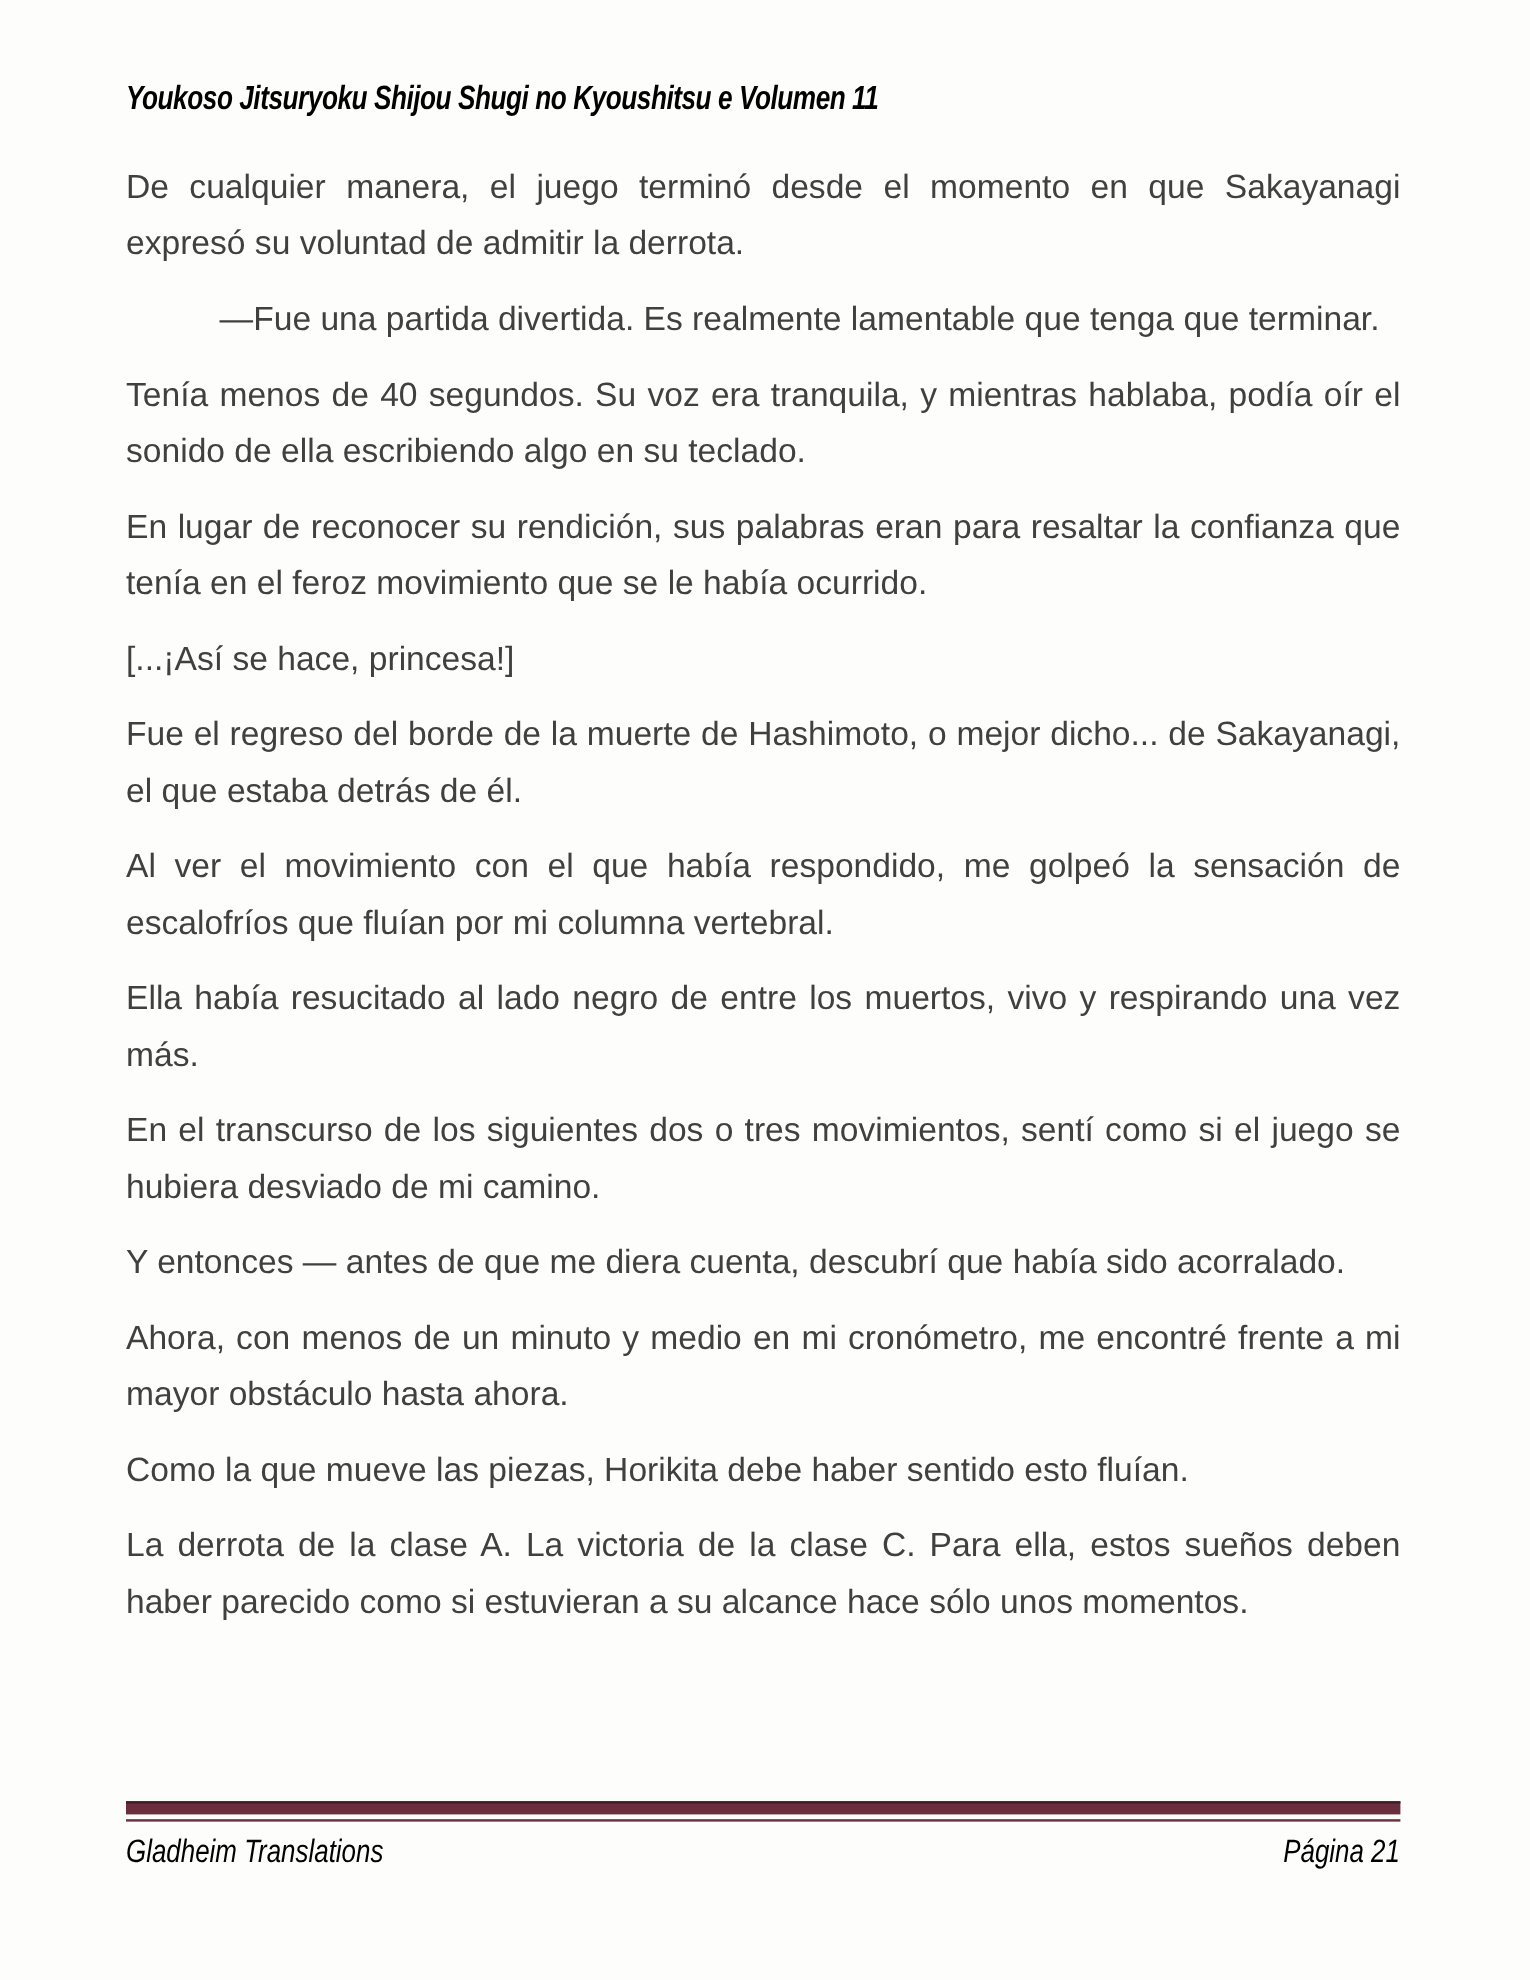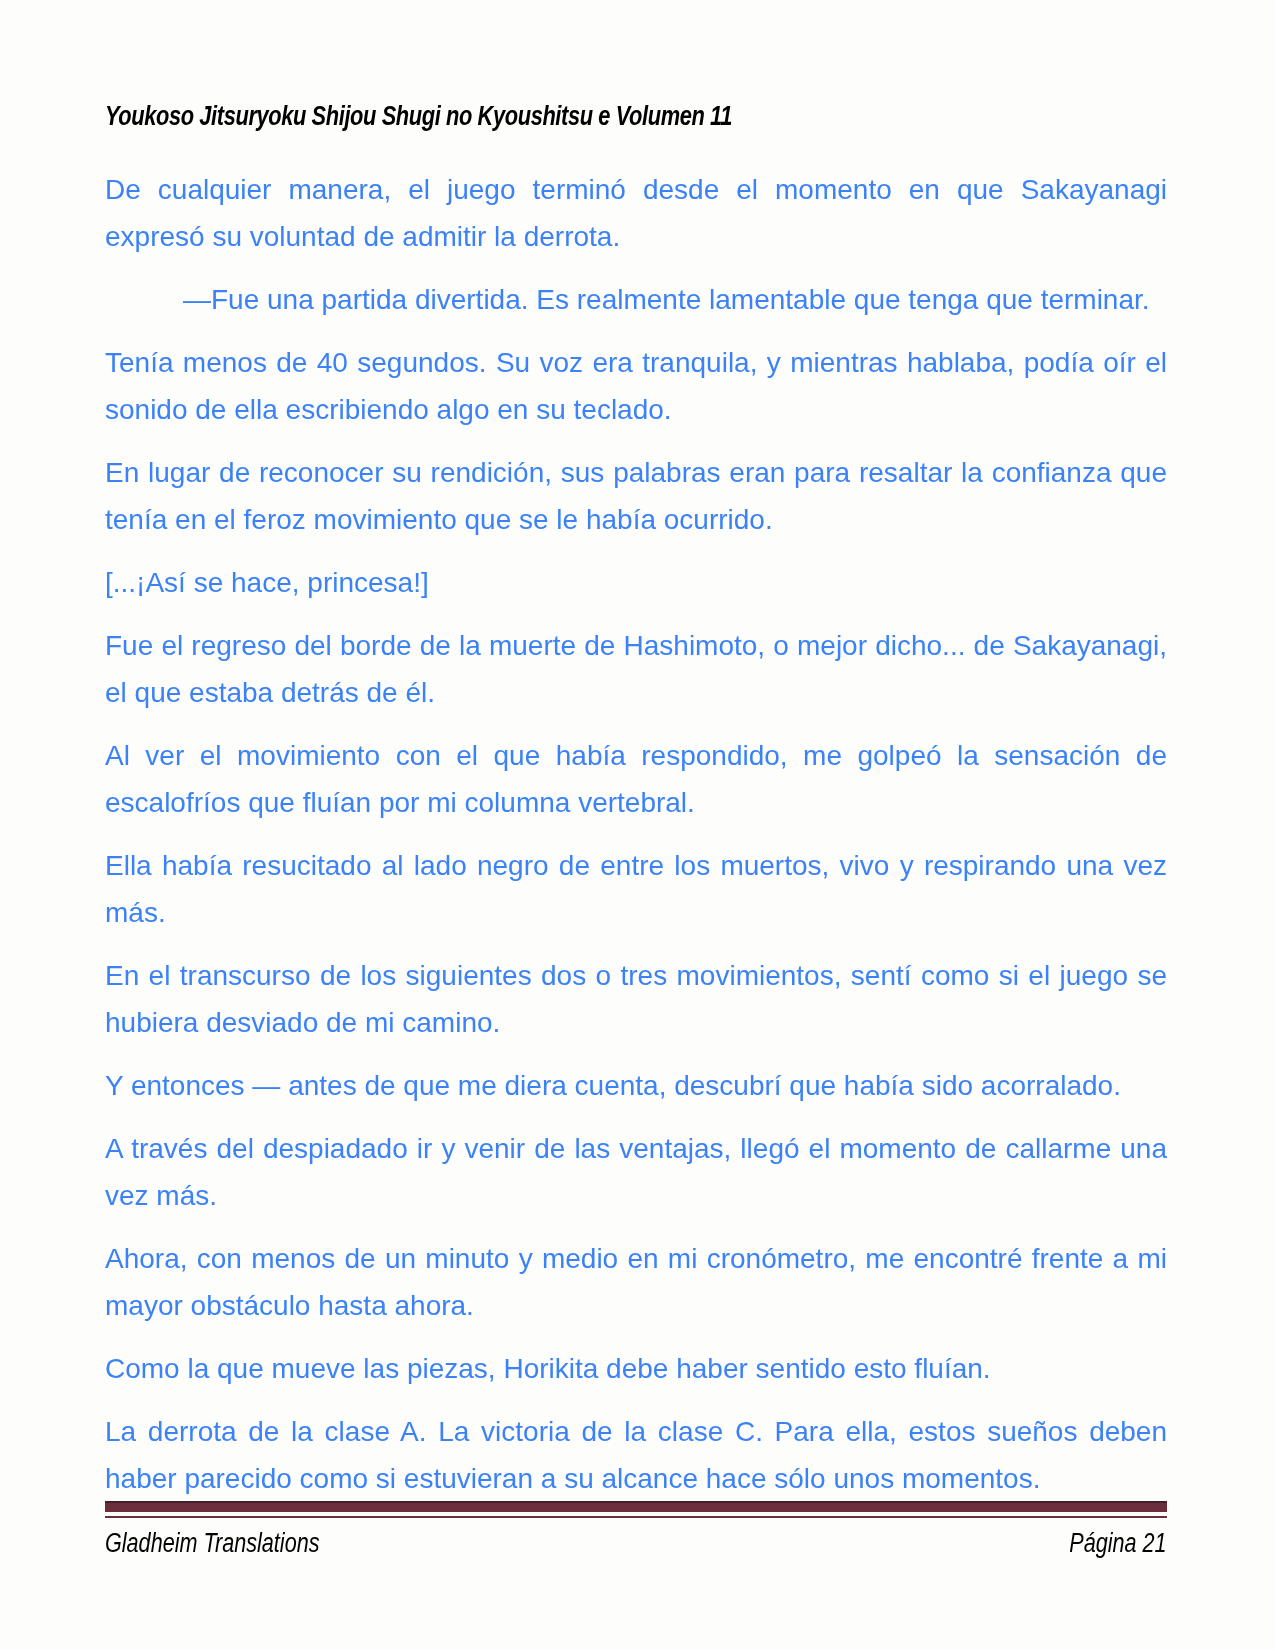--- a/index.html
+++ b/index.html
@@ -18,21 +18,20 @@
   .page {
     position: absolute;
     inset: 0;
     padding: 0 108px 0 105px;
     box-sizing: border-box;
   }
   
   .doc-header {
     padding-top: 66px;
     height: 34px;
-    margin-top: 34px;
   }
   .header-title {
     display: inline-block;
     font-weight: bold;
     font-style: italic;
     font-size: 28px;
     line-height: 32px;
     letter-spacing: -0.5px;
     transform: scaleX(0.78);
     transform-origin: left center;
@@ -41,21 +40,21 @@
   
   .doc-body {
     margin-top: 32px;
   }
   .para {
     margin: 16px 0 7px 0;
     font-size: 28px;
     line-height: 47px;
     text-align: justify;
     text-justify: inter-word;
-    color: #3b82f6;
+    color: #404040;
   }
   .para.indented {
     margin-left: 78px;
   }
   
   .doc-footer {
     position: absolute;
     left: 105px;
     right: 108px;
     top: 1501px;
@@ -106,21 +105,20 @@
       <p class="para">De cualquier manera, el juego terminó desde el momento en que Sakayanagi expresó su voluntad de admitir la derrota.</p>
       <p class="para indented">—Fue una partida divertida. Es realmente lamentable que tenga que terminar.</p>
       <p class="para">Tenía menos de 40 segundos. Su voz era tranquila, y mientras hablaba, podía oír el sonido de ella escribiendo algo en su teclado.</p>
       <p class="para">En lugar de reconocer su rendición, sus palabras eran para resaltar la confianza que tenía en el feroz movimiento que se le había ocurrido.</p>
       <p class="para">[...¡Así se hace, princesa!]</p>
       <p class="para">Fue el regreso del borde de la muerte de Hashimoto, o mejor dicho... de Sakayanagi, el que estaba detrás de él.</p>
       <p class="para">Al ver el movimiento con el que había respondido, me golpeó la sensación de escalofríos que fluían por mi columna vertebral.</p>
       <p class="para">Ella había resucitado al lado negro de entre los muertos, vivo y respirando una vez más.</p>
       <p class="para">En el transcurso de los siguientes dos o tres movimientos, sentí como si el juego se hubiera desviado de mi camino.</p>
       <p class="para">Y entonces — antes de que me diera cuenta, descubrí que había sido acorralado.</p>
-      <p class="para">A través del despiadado ir y venir de las ventajas, llegó el momento de callarme una vez más.</p>
       <p class="para">Ahora, con menos de un minuto y medio en mi cronómetro, me encontré frente a mi mayor obstáculo hasta ahora.</p>
       <p class="para">Como la que mueve las piezas, Horikita debe haber sentido esto fluían.</p>
       <p class="para">La derrota de la clase A. La victoria de la clase C. Para ella, estos sueños deben haber parecido como si estuvieran a su alcance hace sólo unos momentos.</p>
     </main>
 
   <footer class="doc-footer">
     <div class="footer-rule">
       <div class="rule-thick"></div>
       <div class="rule-thin"></div>
     </div>

